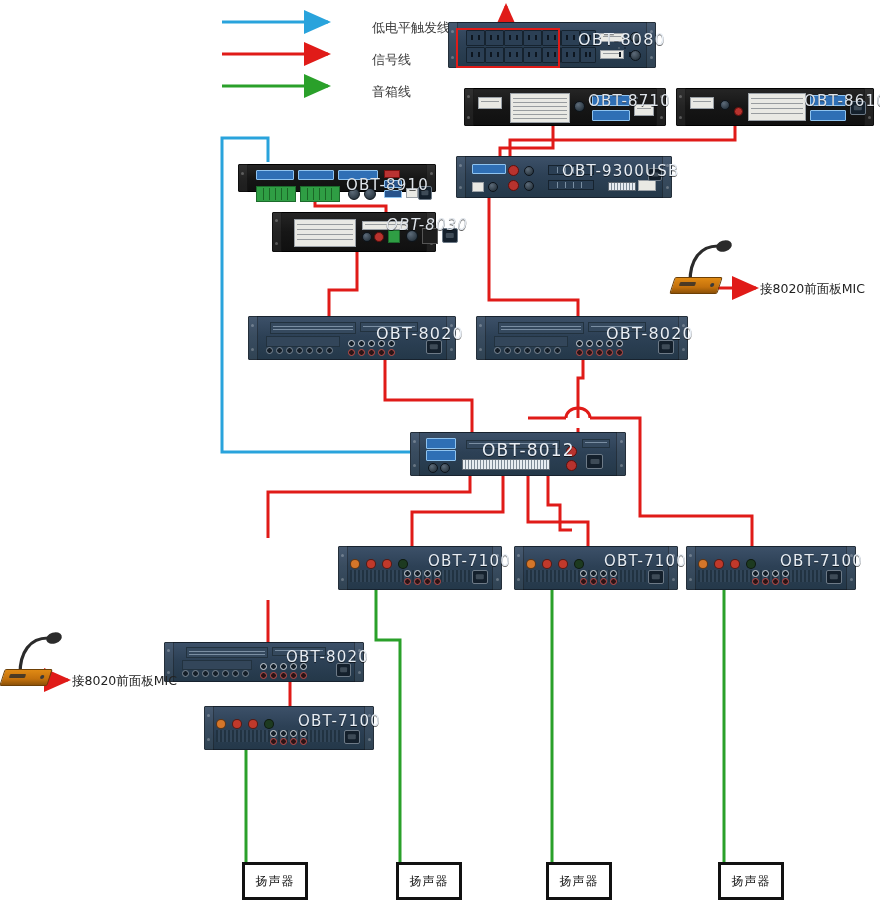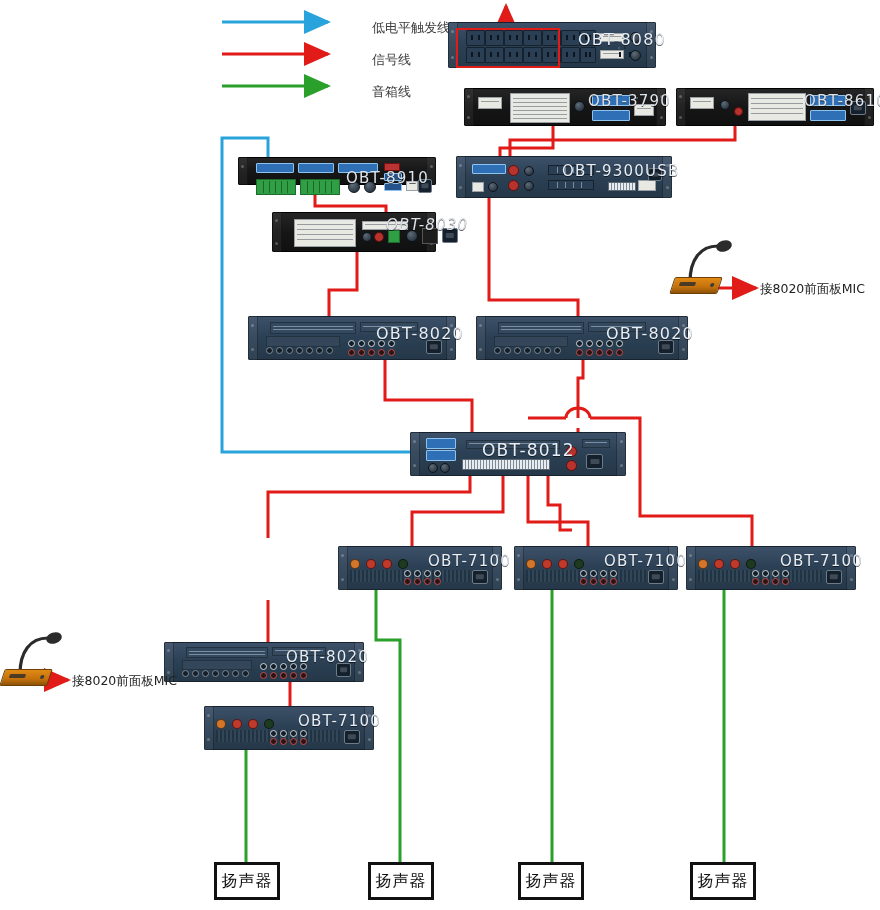--- a/index.html
+++ b/index.html
@@ -55,21 +55,21 @@
   .outlet::before{left:4px;} .outlet::after{right:4px;}
   .dipbank{position:absolute;background:#cfd6dd;border:1px solid #5c6670;
            background-image:repeating-linear-gradient(90deg,#e7ecf1 0 2px,#7d8a96 2px 3px);}
   .redring{position:absolute;border-radius:50%;background:#b8332e;border:1px solid #5e100d;}
 
   
   .boxnode{position:absolute;box-sizing:border-box;background:#fff;border:3px solid #111;
            display:flex;align-items:center;justify-content:center;
            font-family:"DejaVu Sans",sans-serif;color:#111;white-space:nowrap;}
   .boxnode.big{font-size:27px;letter-spacing:2px;}
-  .boxnode.spk{font-size:16px;letter-spacing:1px;}
+  .boxnode.spk{font-size:12px;letter-spacing:1px;margin-left:28px;}
 
   
   .mic{position:absolute;}
   .mic .base{position:absolute;left:0;bottom:0;width:46px;height:15px;
              background:linear-gradient(180deg,#e08a14 0%,#c4710c 60%,#8d5208 100%);
              border:1px solid #6d3f05;border-radius:2px;
              transform:skewX(-18deg);}
   .mic .base b{position:absolute;left:6px;top:4px;width:16px;height:4px;background:#2b2b2b;
                border-radius:1px;opacity:.8;}
   .mic .base s{position:absolute;right:5px;top:5px;width:4px;height:4px;border-radius:50%;
@@ -228,21 +228,21 @@
         <i style="top:20px"></i>
         <i style="top:24px"></i>
     </div>
     <div class="knob" style="left:110px;top:13px;width:9px;height:9px;"></div>
     <div class="conn" style="left:128px;top:7px;width:36px;height:9px;"></div>
     <div class="conn" style="left:128px;top:22px;width:36px;height:9px;"></div>
     <div class="lbl" style="left:170px;top:16px;width:18px;height:10px;">
         <i style="top:3px"></i>
       </div>
     <div class="iec" style="left:172px;top:9px;width:0;height:0;"></div>
-    <div class="model" style="left:124px;top:4px;font-size:15px;">OBT-3790</div>
+    <div class="model" style="left:124px;top:4px;font-size:15px;">OBT-8710</div>
   </div>
 
   <div class="dev black" style="left:676px;top:88px;width:198px;height:38px;">
     <div class="body"></div>
     <div class="ear">
         <i style="top:7px"></i>
         <i style="top:28px"></i>
       </div>
     <div class="ear r">
         <i style="top:7px"></i>
@@ -258,21 +258,21 @@
         <i style="top:9px"></i>
         <i style="top:14px"></i>
         <i style="top:19px"></i>
     </div>
     <div class="conn" style="left:134px;top:7px;width:34px;height:9px;"></div>
     <div class="conn" style="left:134px;top:22px;width:34px;height:9px;"></div>
     <div class="iec" style="left:174px;top:13px;width:14px;height:12px;"></div>
     <div class="model" style="left:128px;top:4px;font-size:15px;">OBT-8610</div>
   </div>
 
-  <div class="dev black" style="left:238px;top:157px;width:198px;height:28px;">
+  <div class="dev black" style="left:238px;top:164px;width:198px;height:28px;">
     <div class="body"></div>
     <div class="ear">
         <i style="top:8px"></i>
         <i style="top:32px"></i>
       </div>
     <div class="ear r">
         <i style="top:8px"></i>
         <i style="top:32px"></i>
       </div>
     <div class="conn" style="left:18px;top:6px;width:36px;height:8px;"></div>

